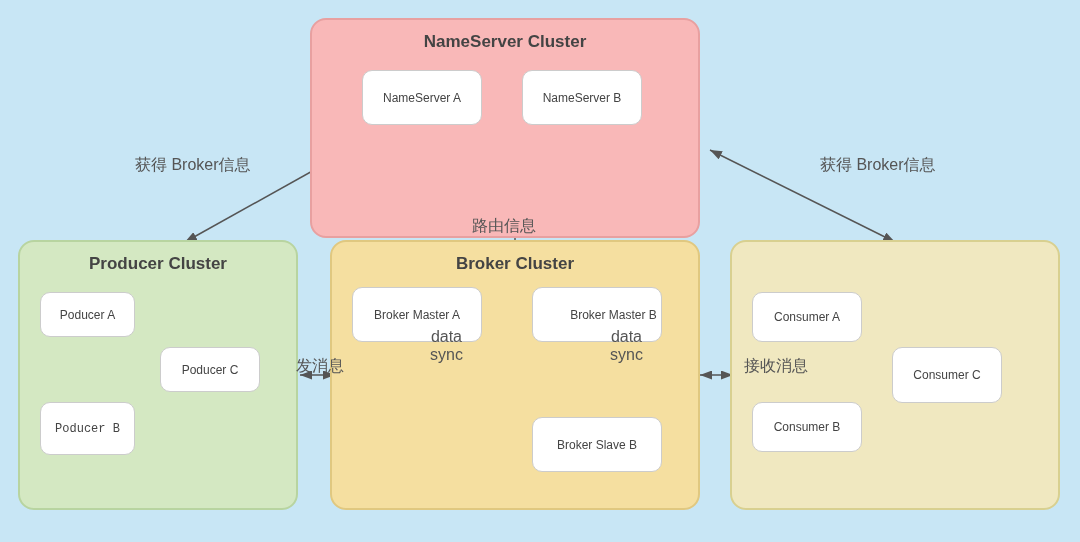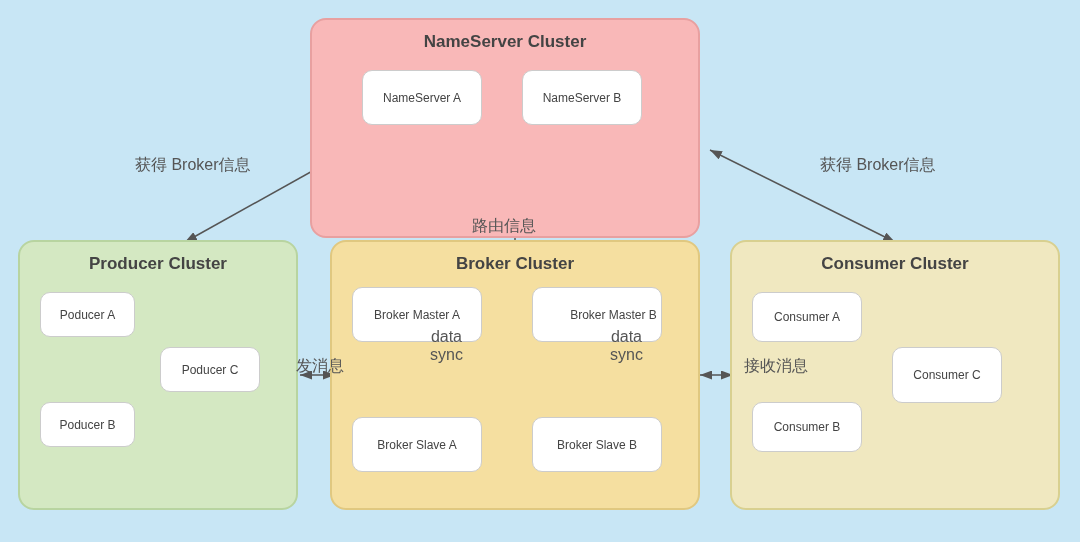--- a/index.html
+++ b/index.html
@@ -96,21 +96,22 @@
     #prod-a {
       left: 20px;
       top: 50px;
       width: 95px;
       height: 45px;
     }
     #prod-b {
       left: 20px;
       top: 160px;
       width: 95px;
-      height: 45px;
+      height: 53px;
+      font-family: Liberation Mono, monospace;
     }
     #prod-c {
       left: 140px;
       top: 105px;
       width: 100px;
       height: 45px;
     }
 
     
     #broker-master-a {
@@ -219,26 +220,24 @@
   <div class="cluster-title">Producer Cluster</div>
   <div class="node-box" id="prod-a">Poducer A</div>
   <div class="node-box" id="prod-b">Poducer B</div>
   <div class="node-box" id="prod-c">Poducer C</div>
 </div>
 
 <div class="cluster-box" id="broker-cluster">
   <div class="cluster-title">Broker Cluster</div>
   <div class="node-box" id="broker-master-a">Broker Master A</div>
   <div class="node-box" id="broker-master-b">Broker Master B</div>
-  <div class="node-box" id="broker-slave-a">Broker Slave A</div>
   <div class="node-box" id="broker-slave-b">Broker Slave B</div>
 </div>
 
 <div class="cluster-box" id="consumer-cluster">
-  <div class="cluster-title">Consumer Cluster</div>
   <div class="node-box" id="consumer-a">Consumer A</div>
   <div class="node-box" id="consumer-b">Consumer  B</div>
   <div class="node-box" id="consumer-c">Consumer C</div>
 </div>
 
 <div class="arrow-label" style="left: 135px; top: 155px;">获得 Broker信息</div>
 <div class="arrow-label" style="left: 820px; top: 155px;">获得 Broker信息</div>
 <div class="arrow-label" style="left: 472px; top: 216px;">路由信息</div>
 <div class="arrow-label" style="left: 296px; top: 356px;">发消息</div>
 <div class="arrow-label" style="left: 696px; top: 356px; margin-left: 48px;">接收消息</div>

